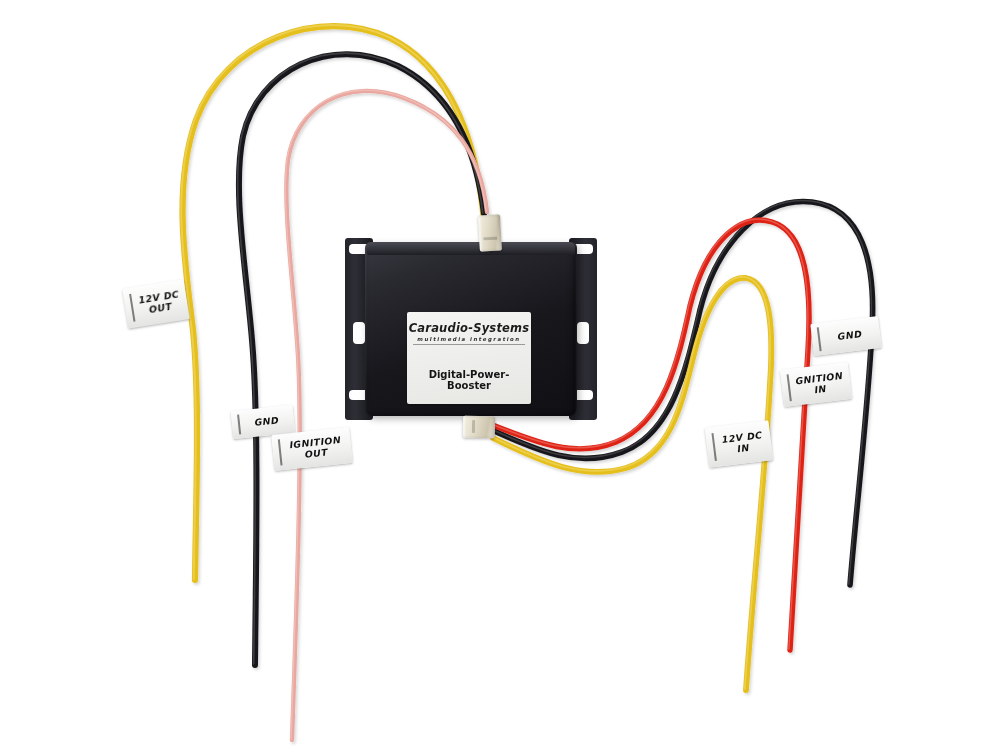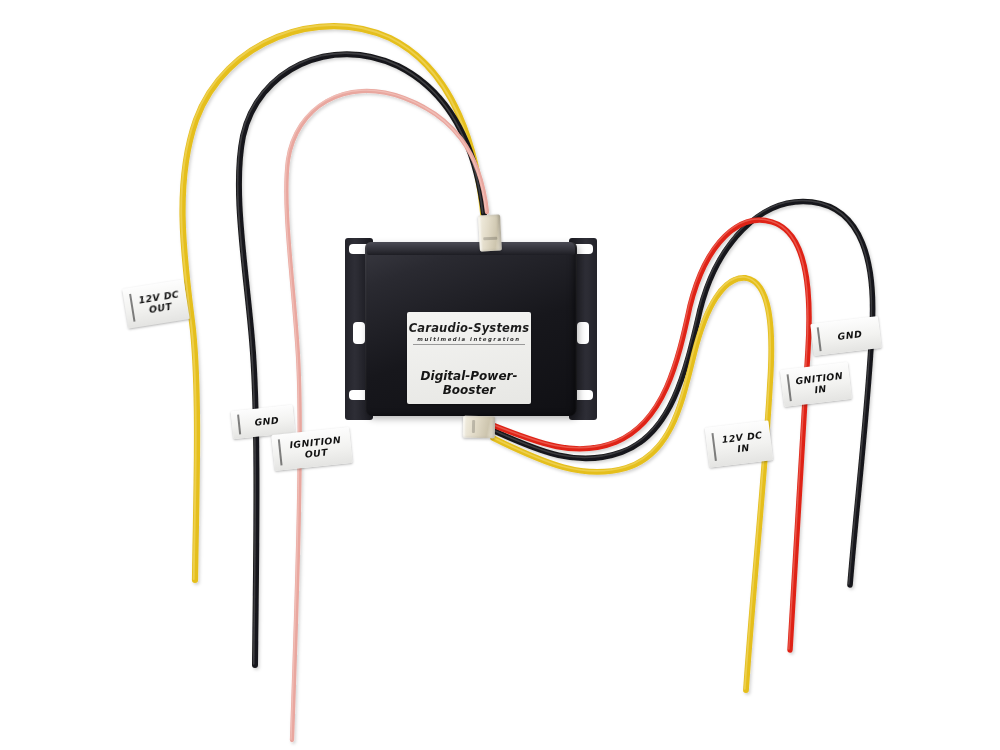--- a/index.html
+++ b/index.html
@@ -109,25 +109,24 @@
     letter-spacing: 1.5px;
     color: #303030;
     margin-top: 2px;
     padding-bottom: 2px;
     border-bottom: 1px solid #9a9a9a;
     margin-left: 6px;
     margin-right: 6px;
   }
   #product-name {
     font-family: "DejaVu Sans", sans-serif;
-    font-size: 12px;
+    font-size: 10px;
     font-weight: bold;
     color: #151515;
     margin-top: 24px;
-    font-style: italic;
   }
 
   
   .connector {
     position: absolute;
     background: linear-gradient(100deg,#f3efe2 0%,#e2dbc8 40%,#cdc5ae 75%,#efeade 100%);
     border-radius: 2px;
     box-shadow: inset -2px 0 3px rgba(0,0,0,0.2),
                 inset 2px 0 2px rgba(255,255,255,0.6),
                 0 1px 3px rgba(0,0,0,0.3);

